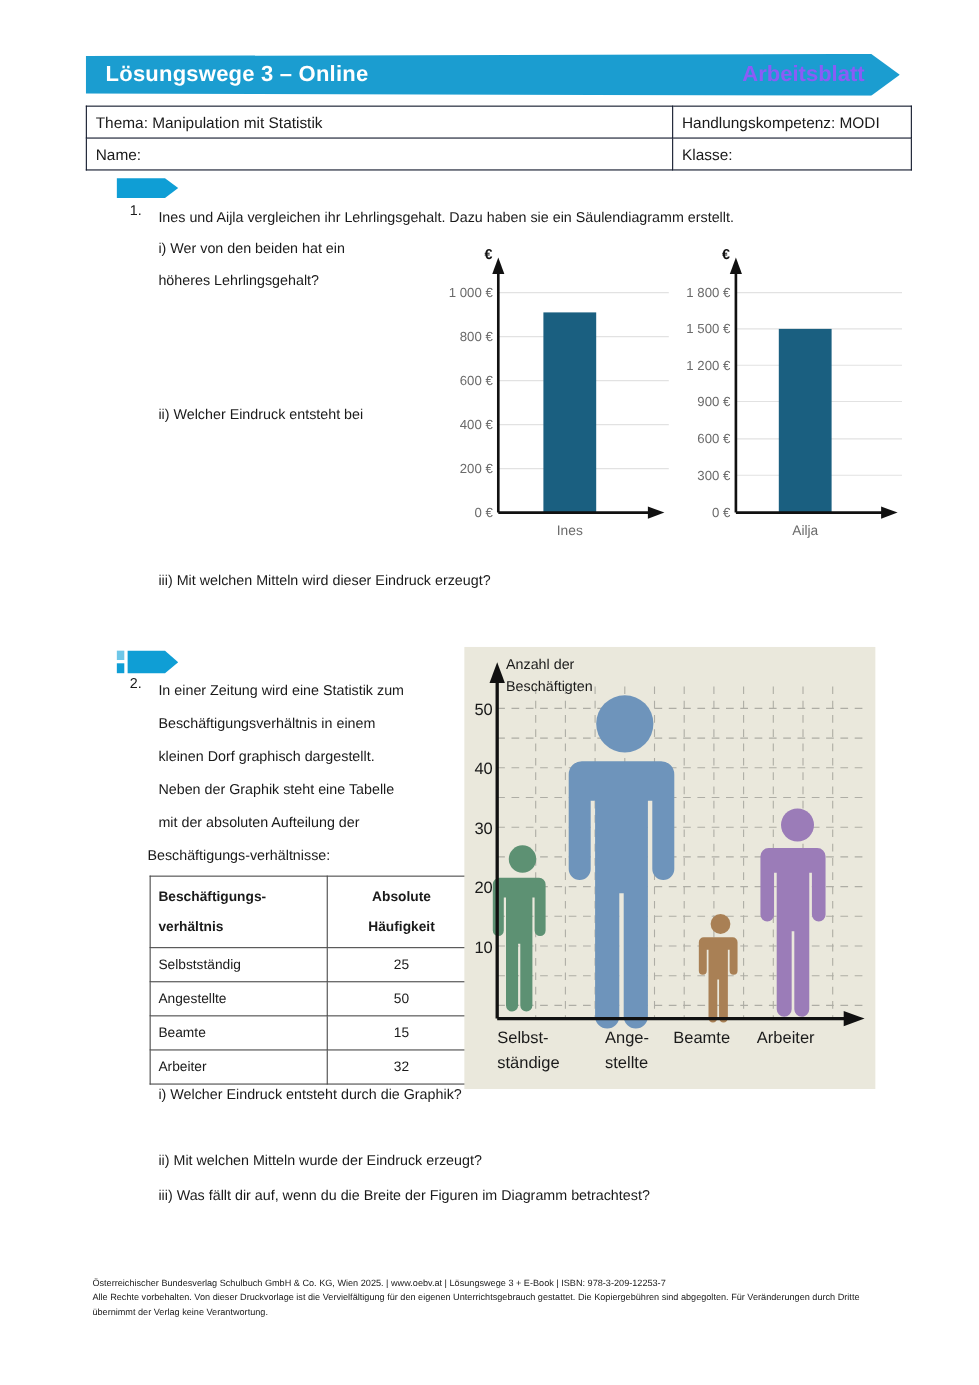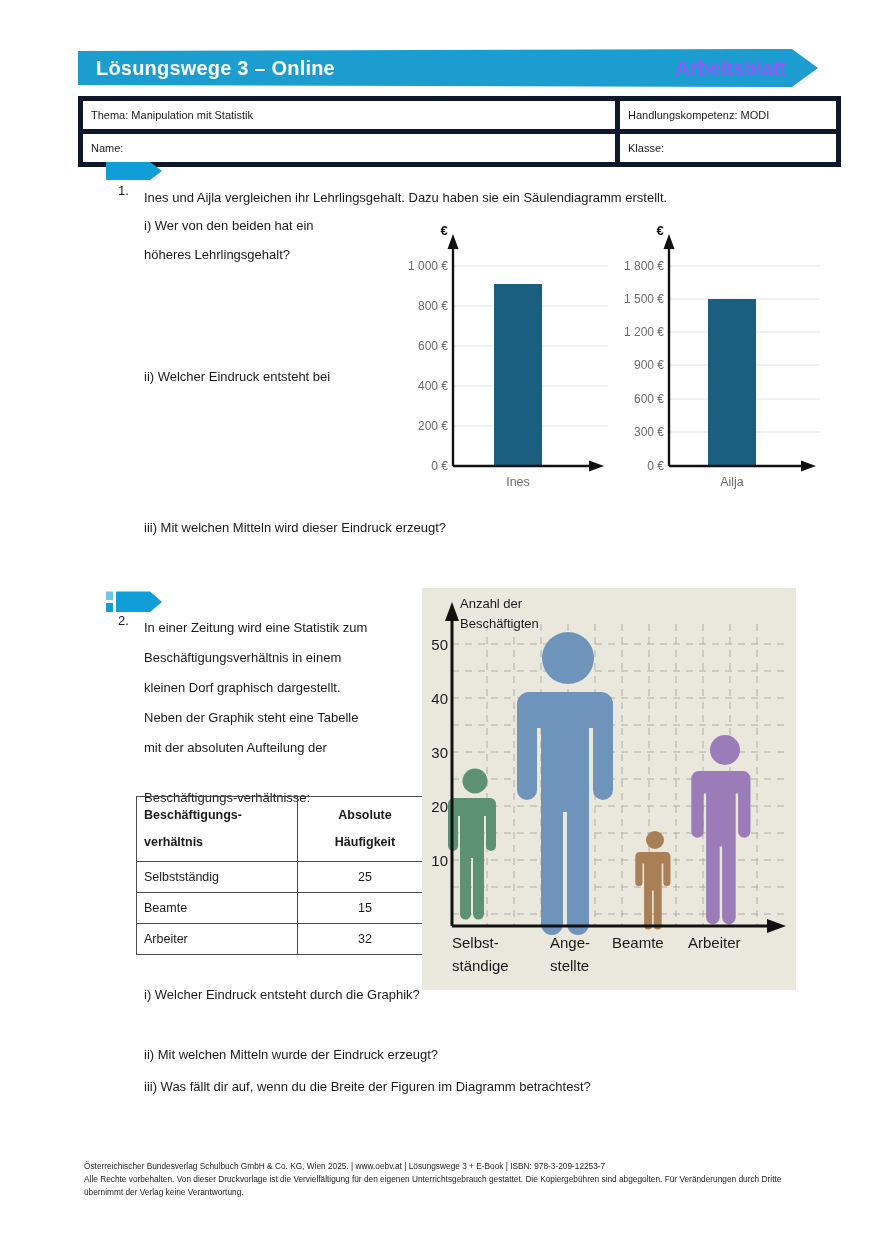--- a/index.html
+++ b/index.html
@@ -59,24 +59,24 @@
   
   .info-table {
     position: absolute;
     left: 78px;
     top: 96px;
     width: 718px;
     border-collapse: collapse;
     table-layout: fixed;
   }
   .info-table td {
-    border: 5px solid #0f172a;
+    border: 1px solid #0f172a;
     height: 28px;
     padding: 0 8px;
-    font-size: 11px;
+    font-size: 14px;
     vertical-align: middle;
   }
   .info-table .c-left  { width: 516px; }
   .info-table .c-right { width: 200px; }
 
   
   .marker {
     position: absolute;
     width: 58px;
     height: 20px;
@@ -297,37 +297,41 @@
       <path d="M10,0.5 L44,0.5 L56,11 L44,21 L10,21 Z" fill="#0f9ed5"></path>
     </svg>
   </div>
 
   <div class="q-num" style="left:118px; top:613px;">2.</div>
   <div class="q-text" style="left:144px; top:613px;">In einer Zeitung wird eine Statistik zum</div>
   <div class="q-text" style="left:144px; top:643px;">Beschäftigungsverhältnis in einem</div>
   <div class="q-text" style="left:144px; top:673px;">kleinen Dorf graphisch dargestellt.</div>
   <div class="q-text" style="left:144px; top:703px;">Neben der Graphik steht eine Tabelle</div>
   <div class="q-text" style="left:144px; top:733px;">mit der absoluten Aufteilung der</div>
-  <div class="q-text" style="left:144px; top:763px;margin-top:20px;">Beschäftigungs-verhältnisse:</div>
+  <div class="q-text" style="left:134px; top:763px;">Beschäftigungs-verhältnisse:</div>
 
   <table class="data-table">
     <tbody>
         <tr class="hdr">
       <td class="col-a">
         <span>Beschäftigungs-</span><br>
         <span>verhältnis</span>
       </td>
       <td class="col-b">
         <span>Absolute</span><br>
         <span>Häufigkeit</span>
       </td>
     </tr>
     <tr class="row">
       <td class="col-a">Selbstständig</td>
       <td class="col-b">25</td>
+    </tr>
+    <tr class="row">
+      <td class="col-a">Angestellte</td>
+      <td class="col-b">50</td>
     </tr>
     <tr class="row">
       <td class="col-a">Beamte</td>
       <td class="col-b">15</td>
     </tr>
     <tr class="row">
       <td class="col-a">Arbeiter</td>
       <td class="col-b">32</td>
     </tr>
   </tbody>

